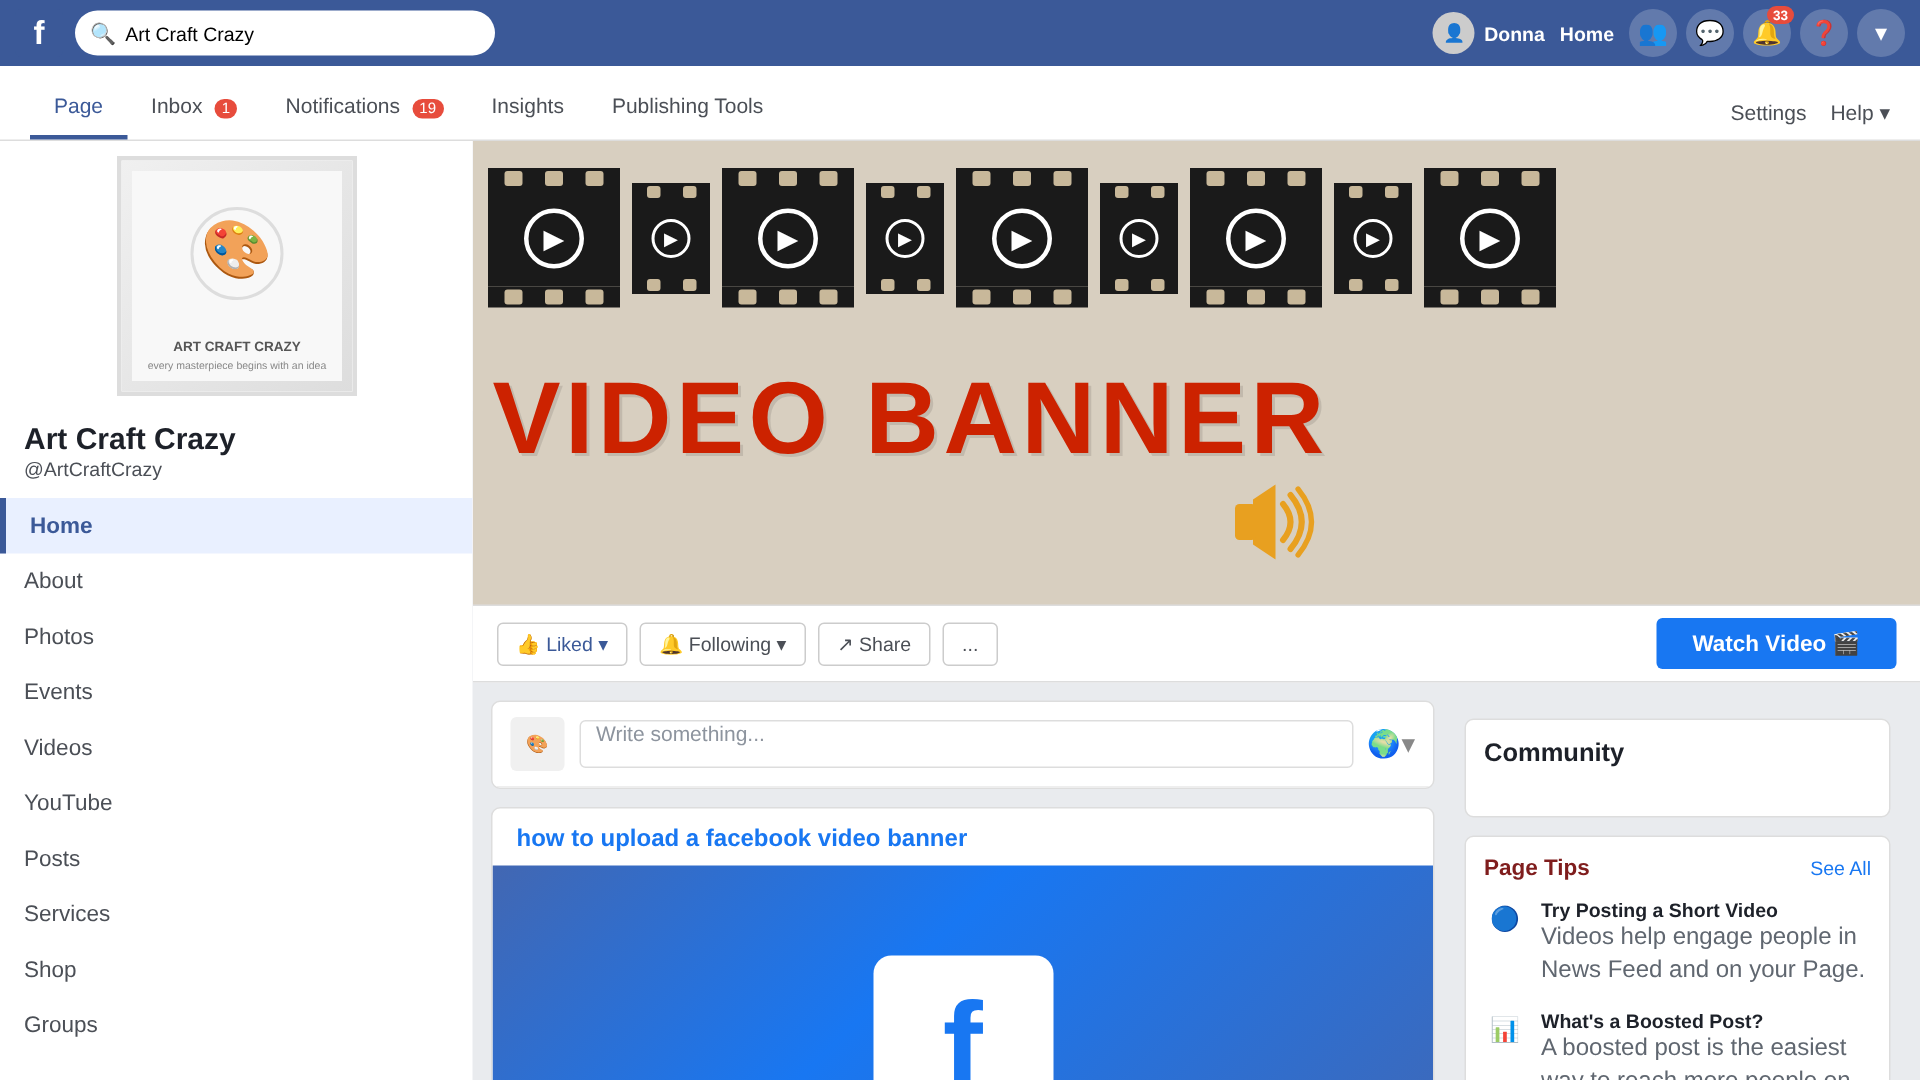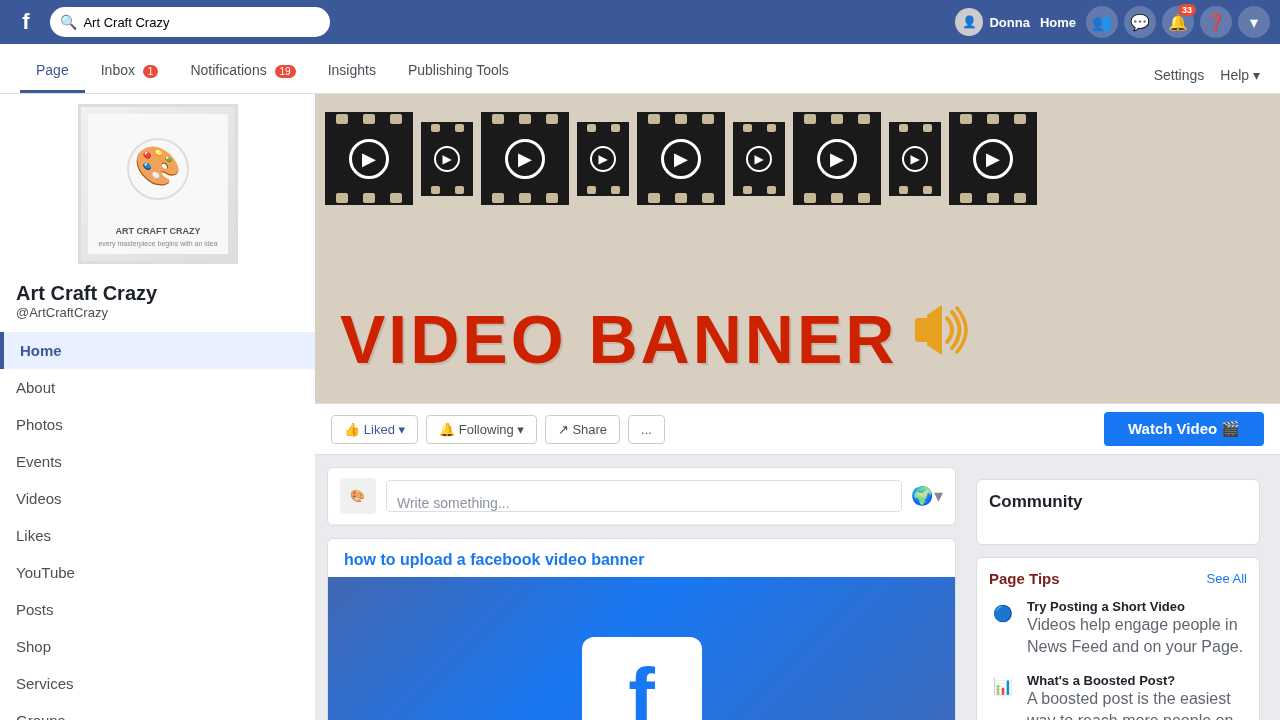--- a/index.html
+++ b/index.html
@@ -219,21 +219,21 @@
       padding: 10px 12px;
       border-bottom: 1px solid #eee;
     }
     .post-avatar {
       width: 36px; height: 36px; border-radius: 4px; background: #f0f0f0;
       display: flex; align-items: center; justify-content: center; font-size: 12px; color: #888;
       overflow: hidden;
     }
     .post-input-fake {
       flex: 1; height: 32px; border: 1px solid #ddd; border-radius: 4px;
-      display: flex; align-items: flex-end; padding: 0 10px; color: #8d949e; font-size: 14px;
+      display: flex; align-items: flex-start; padding: 0 10px; color: #8d949e; font-size: 14px;
     }
     .post-title {
       font-size: 16px; color: #1877f2; font-weight: 600;
       padding: 12px 16px 8px;
     }
     .post-image-placeholder {
       width: 100%; height: 240px;
       background: linear-gradient(135deg, #4267b2 0%, #1877f2 40%, #4267b2 100%);
       display: flex; align-items: center; justify-content: center;
     }
@@ -352,25 +352,24 @@
     <div class="profile-info">
       <div class="profile-name">Art Craft Crazy</div>
       <div class="profile-handle">@ArtCraftCrazy</div>
     </div>
     <div class="sidebar-nav">
       <div class="sidebar-nav-item active">Home</div>
       <div class="sidebar-nav-item">About</div>
       <div class="sidebar-nav-item">Photos</div>
       <div class="sidebar-nav-item">Events</div>
       <div class="sidebar-nav-item">Videos</div>
-      <div class="sidebar-nav-item">Likes</div>
       <div class="sidebar-nav-item">YouTube</div>
       <div class="sidebar-nav-item">Posts</div>
+      <div class="sidebar-nav-item">Services</div>
       <div class="sidebar-nav-item">Shop</div>
-      <div class="sidebar-nav-item">Services</div>
       <div class="sidebar-nav-item">Groups</div>
 
     </div>
   </div>
 
   <div id="center">
 
     <div class="cover-banner">
 
       <div style="display:flex; align-items:center; padding: 18px 10px 0; gap:8px;">
@@ -505,21 +504,21 @@
             <div style="width:40px;height:40px;border-radius:50%;border:3px solid white;display:flex;align-items:center;justify-content:center;color:white;font-size:18px;">▶</div>
           </div>
           <div style="background:#1a1a1a;width:100%;display:flex;justify-content:space-around;padding:2px 4px;">
             <div style="width:12px;height:10px;background:#c8b89a;border-radius:2px;"></div>
             <div style="width:12px;height:10px;background:#c8b89a;border-radius:2px;"></div>
             <div style="width:12px;height:10px;background:#c8b89a;border-radius:2px;"></div>
           </div>
         </div>
       </div>
 
-      <div style="position:absolute; bottom:25px; left:25px; display:flex; align-items:flex-start; gap:0;">
+      <div style="position:absolute; bottom:25px; left:13px; display:flex; align-items:flex-end; gap:0;flex-direction:column;">
         <span style="font-size:68px; font-weight:900; color:#cc2200; font-family:'Impact',Arial Black,sans-serif; letter-spacing:3px; text-shadow:2px 2px 0 rgba(0,0,0,0.1);">VIDEO BANNER</span>
 
         <svg width="70" height="60" viewBox="0 0 70 60" style="margin-left:10px;">
 
           <polygon points="20,15 35,5 35,55 20,45" fill="#e8a020"></polygon>
           <rect x="8" y="18" width="14" height="24" rx="3" fill="#e8a020"></rect>
 
           <path d="M40,18 Q50,30 40,42" stroke="#e8a020" stroke-width="4" fill="none" stroke-linecap="round"></path>
           <path d="M45,12 Q60,30 45,48" stroke="#e8a020" stroke-width="4" fill="none" stroke-linecap="round"></path>
           <path d="M50,8 Q68,30 50,52" stroke="#e8a020" stroke-width="3.5" fill="none" stroke-linecap="round"></path>

